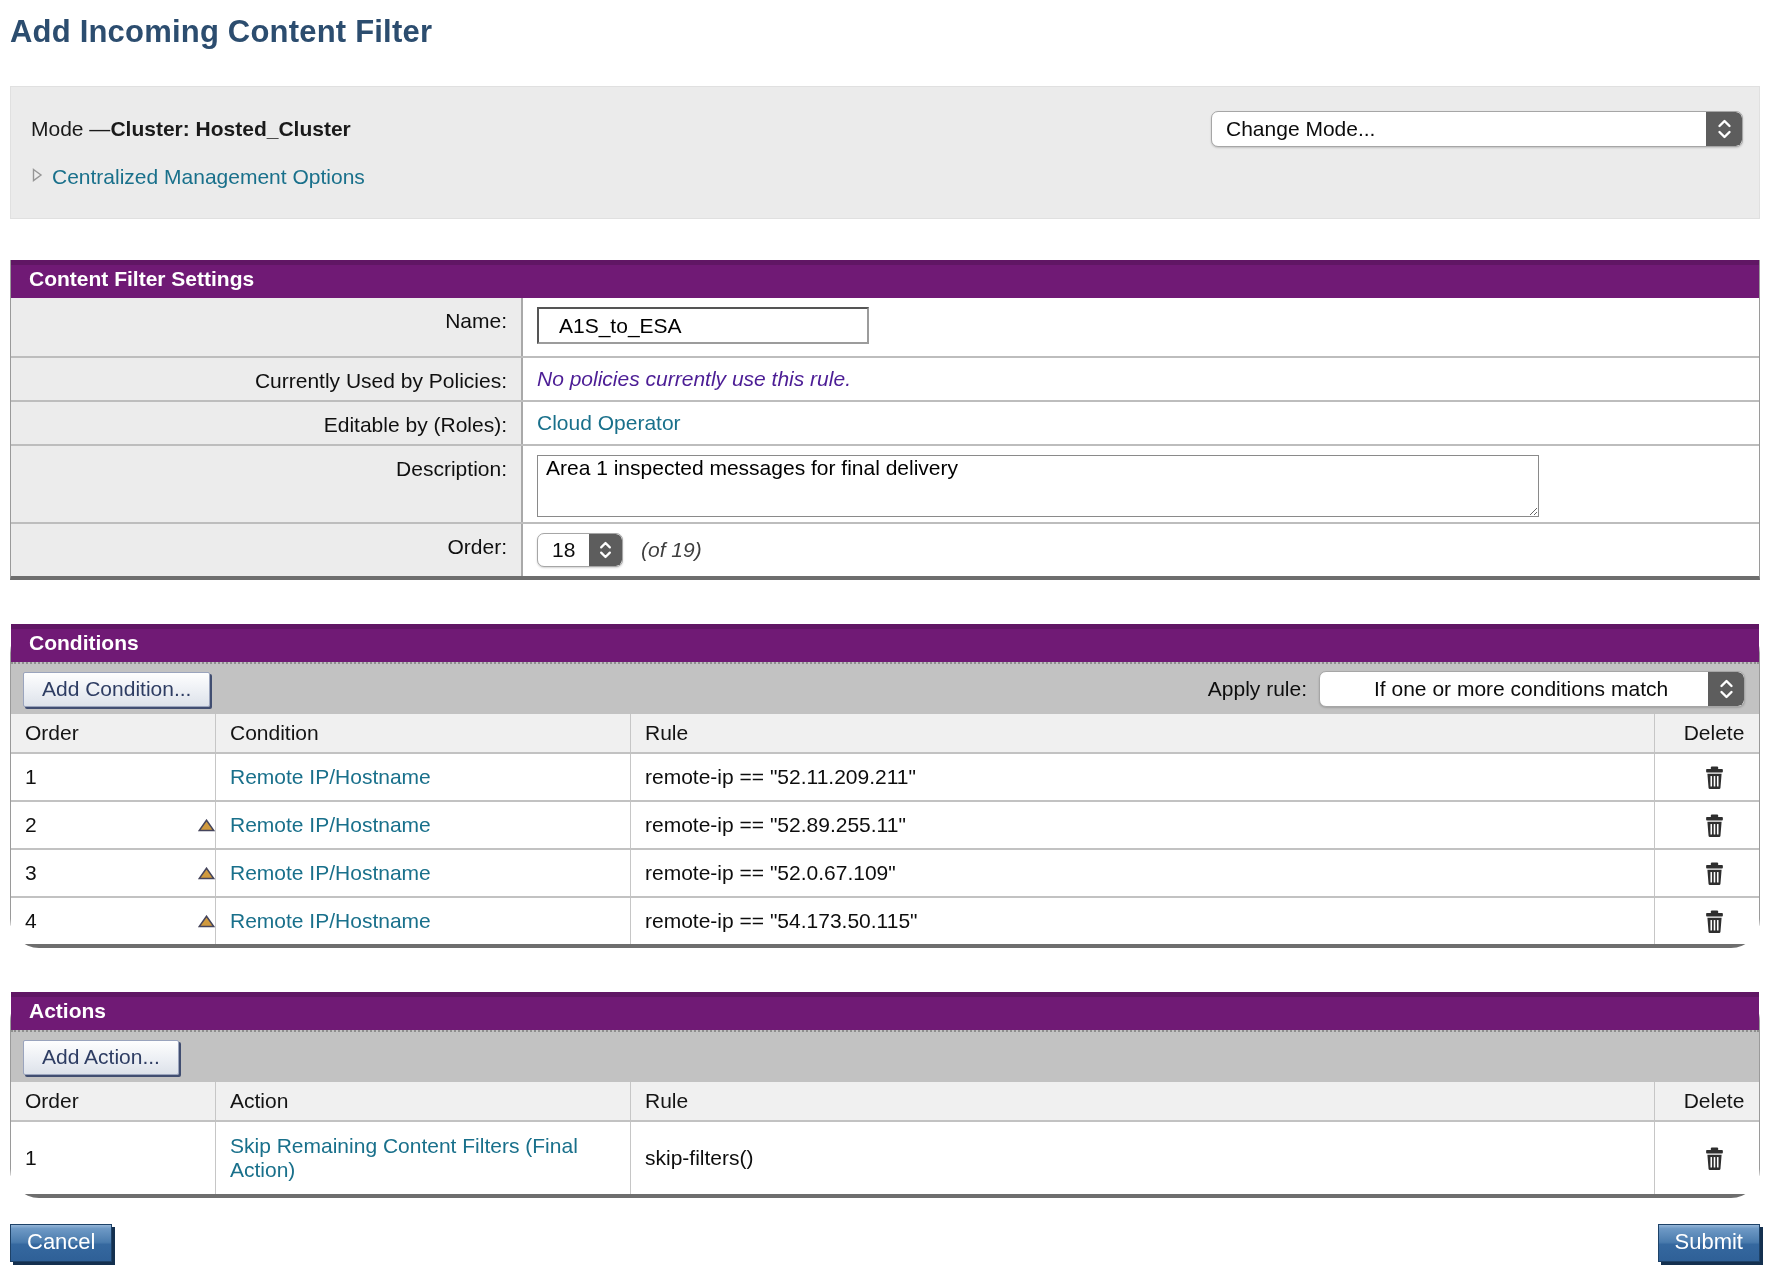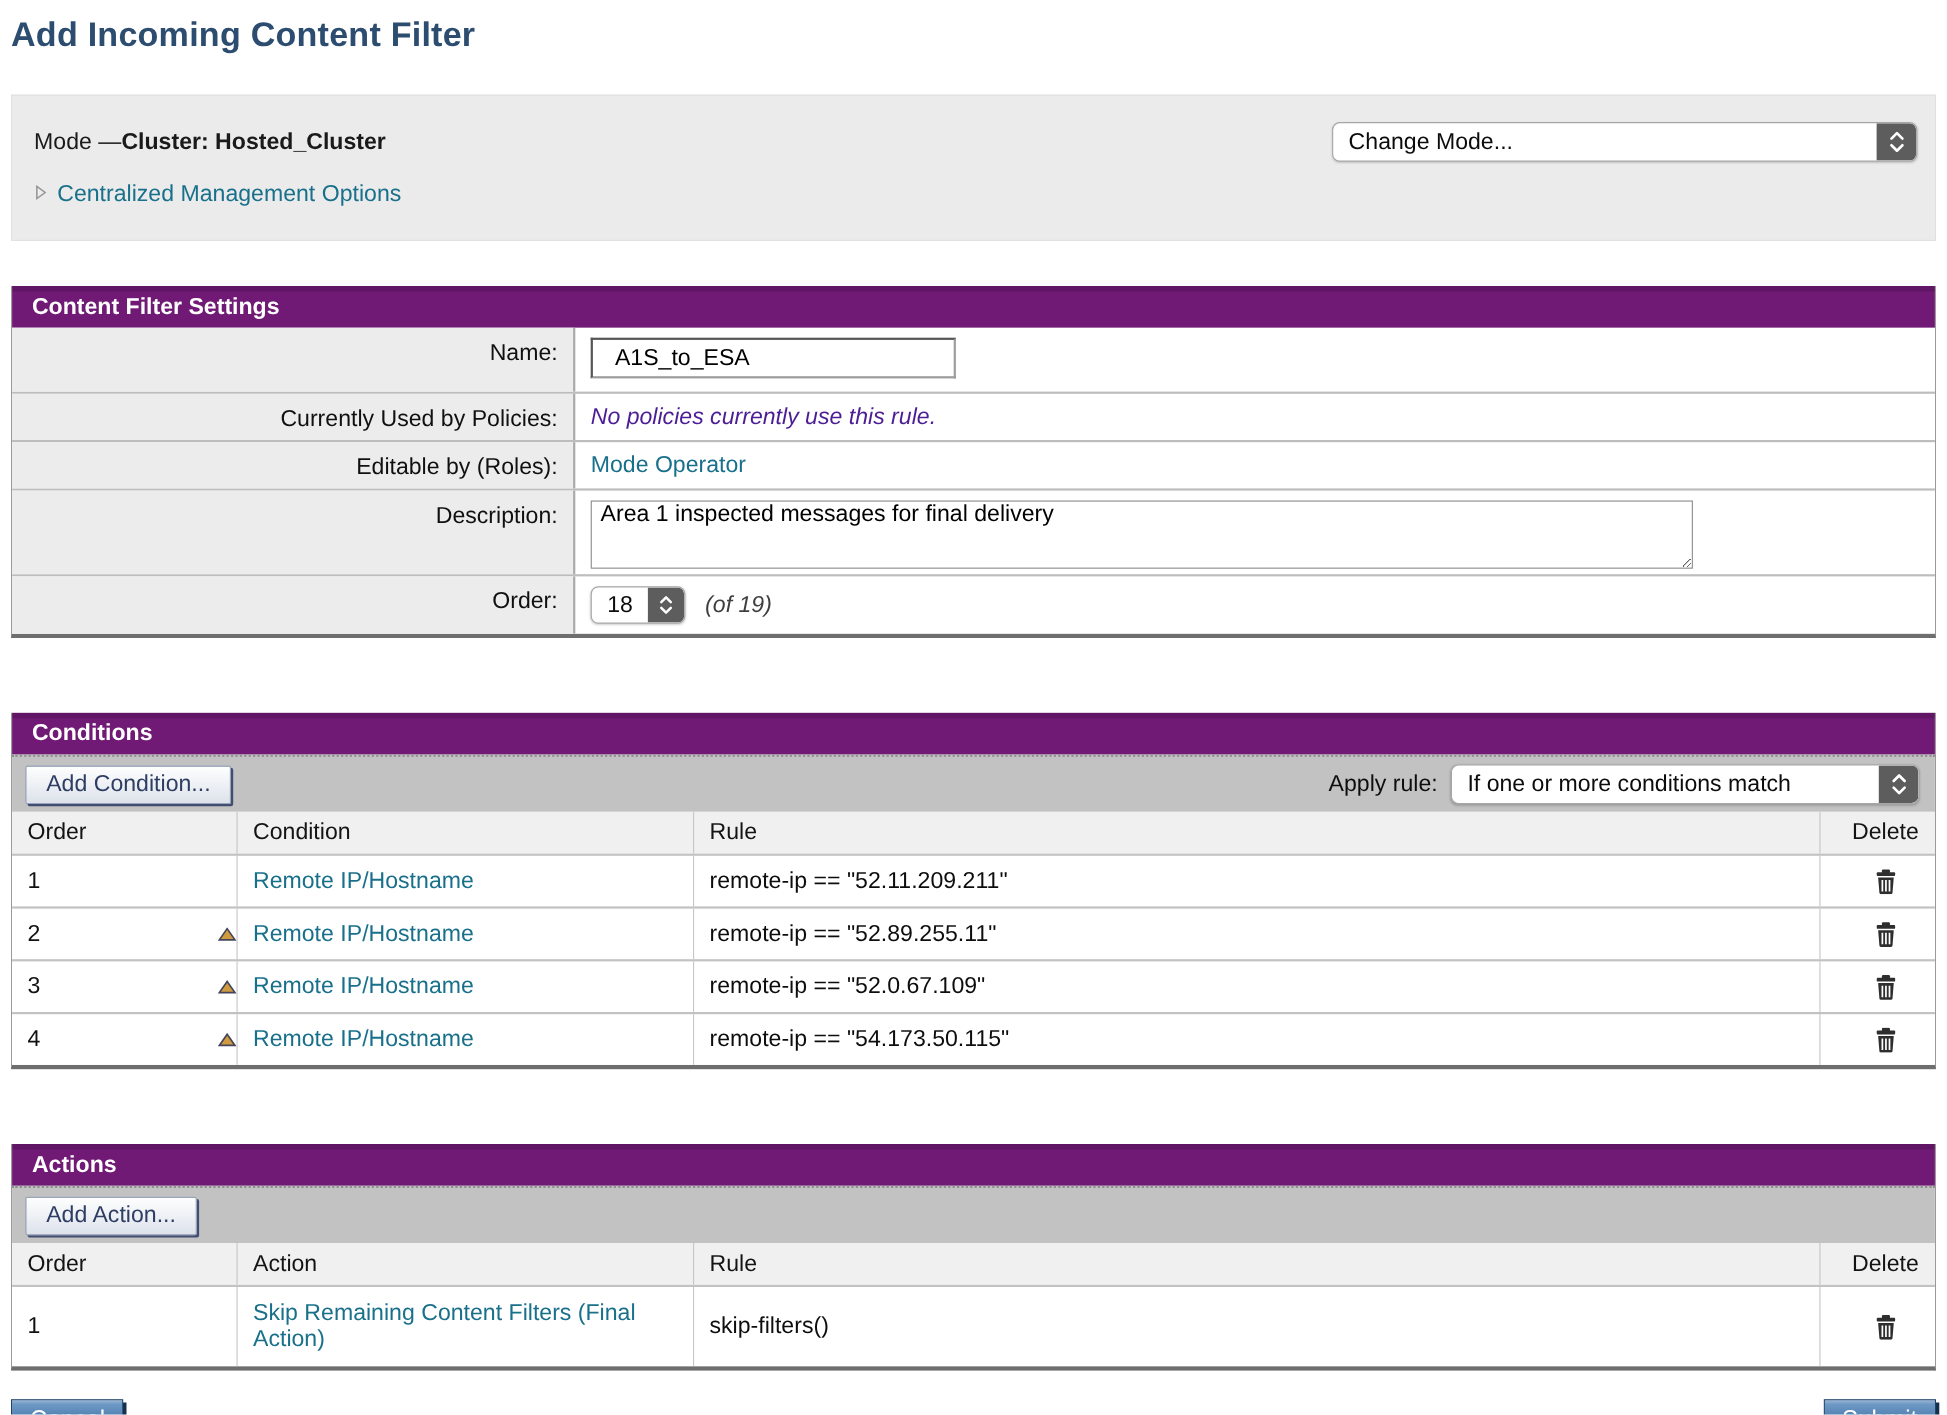--- a/index.html
+++ b/index.html
@@ -45,21 +45,21 @@
   .sel .sel-txt {
     flex:1; display:flex; align-items:center;
     padding:0 14px; font-size:21px; color:#0c0c0c; white-space:nowrap;
   }
   .sel .sel-cap {
     width:36px; background:#5d5d5d;
     display:flex; align-items:center; justify-content:center;
     border-radius:0 6px 6px 0;
   }
   .sel-wide   { width:532px; }
-  .sel-apply  { width:426px; }
+  .sel-apply  { width:426px;padding-left:40px; }
   .sel-order  { width:86px; height:34px; }
 
   
   .panel {
     border-left:1px solid #9a9a9a;
     border-right:1px solid #9a9a9a;
     border-bottom:4px solid #6e6e6e;
   }
   .panel-header {
     background:#701a75;
@@ -154,21 +154,21 @@
   .btn-blue {
     font-family:"Liberation Sans","DejaVu Sans",sans-serif;
     font-size:22px; color:#fff;
     background:linear-gradient(to bottom,#96b6d8 0%,#6e99c5 10%,#4a7bad 48%,#35689f 54%,#2f6097 100%);
     border:1px solid #1e4268;
     padding:4px 16px 6px 16px; cursor:pointer;
     box-shadow:3px 3px 0 #14304f;
   }
 
   .spacer-settings  { margin-top:41px; }
-  .spacer-section   { margin-top:68px; }
+  .spacer-section   { margin-top:44px;border-radius:29px; }
 </style>
 </head>
 <body>
 
 <div class="page">
 
   <h1 class="page-title">Add Incoming Content Filter</h1>
 
   <div class="mode-panel">
     <div class="mode-row">
@@ -208,21 +208,21 @@
     <div class="frow row-plain">
       <div class="flabel">Currently Used by Policies:</div>
       <div class="fvalue">
           <span class="italic-note">No policies currently use this rule.</span>
         </div>
     </div>
 
     <div class="frow row-plain">
       <div class="flabel">Editable by (Roles):</div>
       <div class="fvalue">
-          <a class="plain-link">Mode Operator</a>
+          <a class="plain-link">Cloud Operator</a>
         </div>
     </div>
 
     <div class="frow row-desc">
       <div class="flabel">Description:</div>
       <div class="fvalue">
         <textarea class="desc-area" style="">Area 1 inspected messages for final delivery</textarea>
       </div>
     </div>
 

